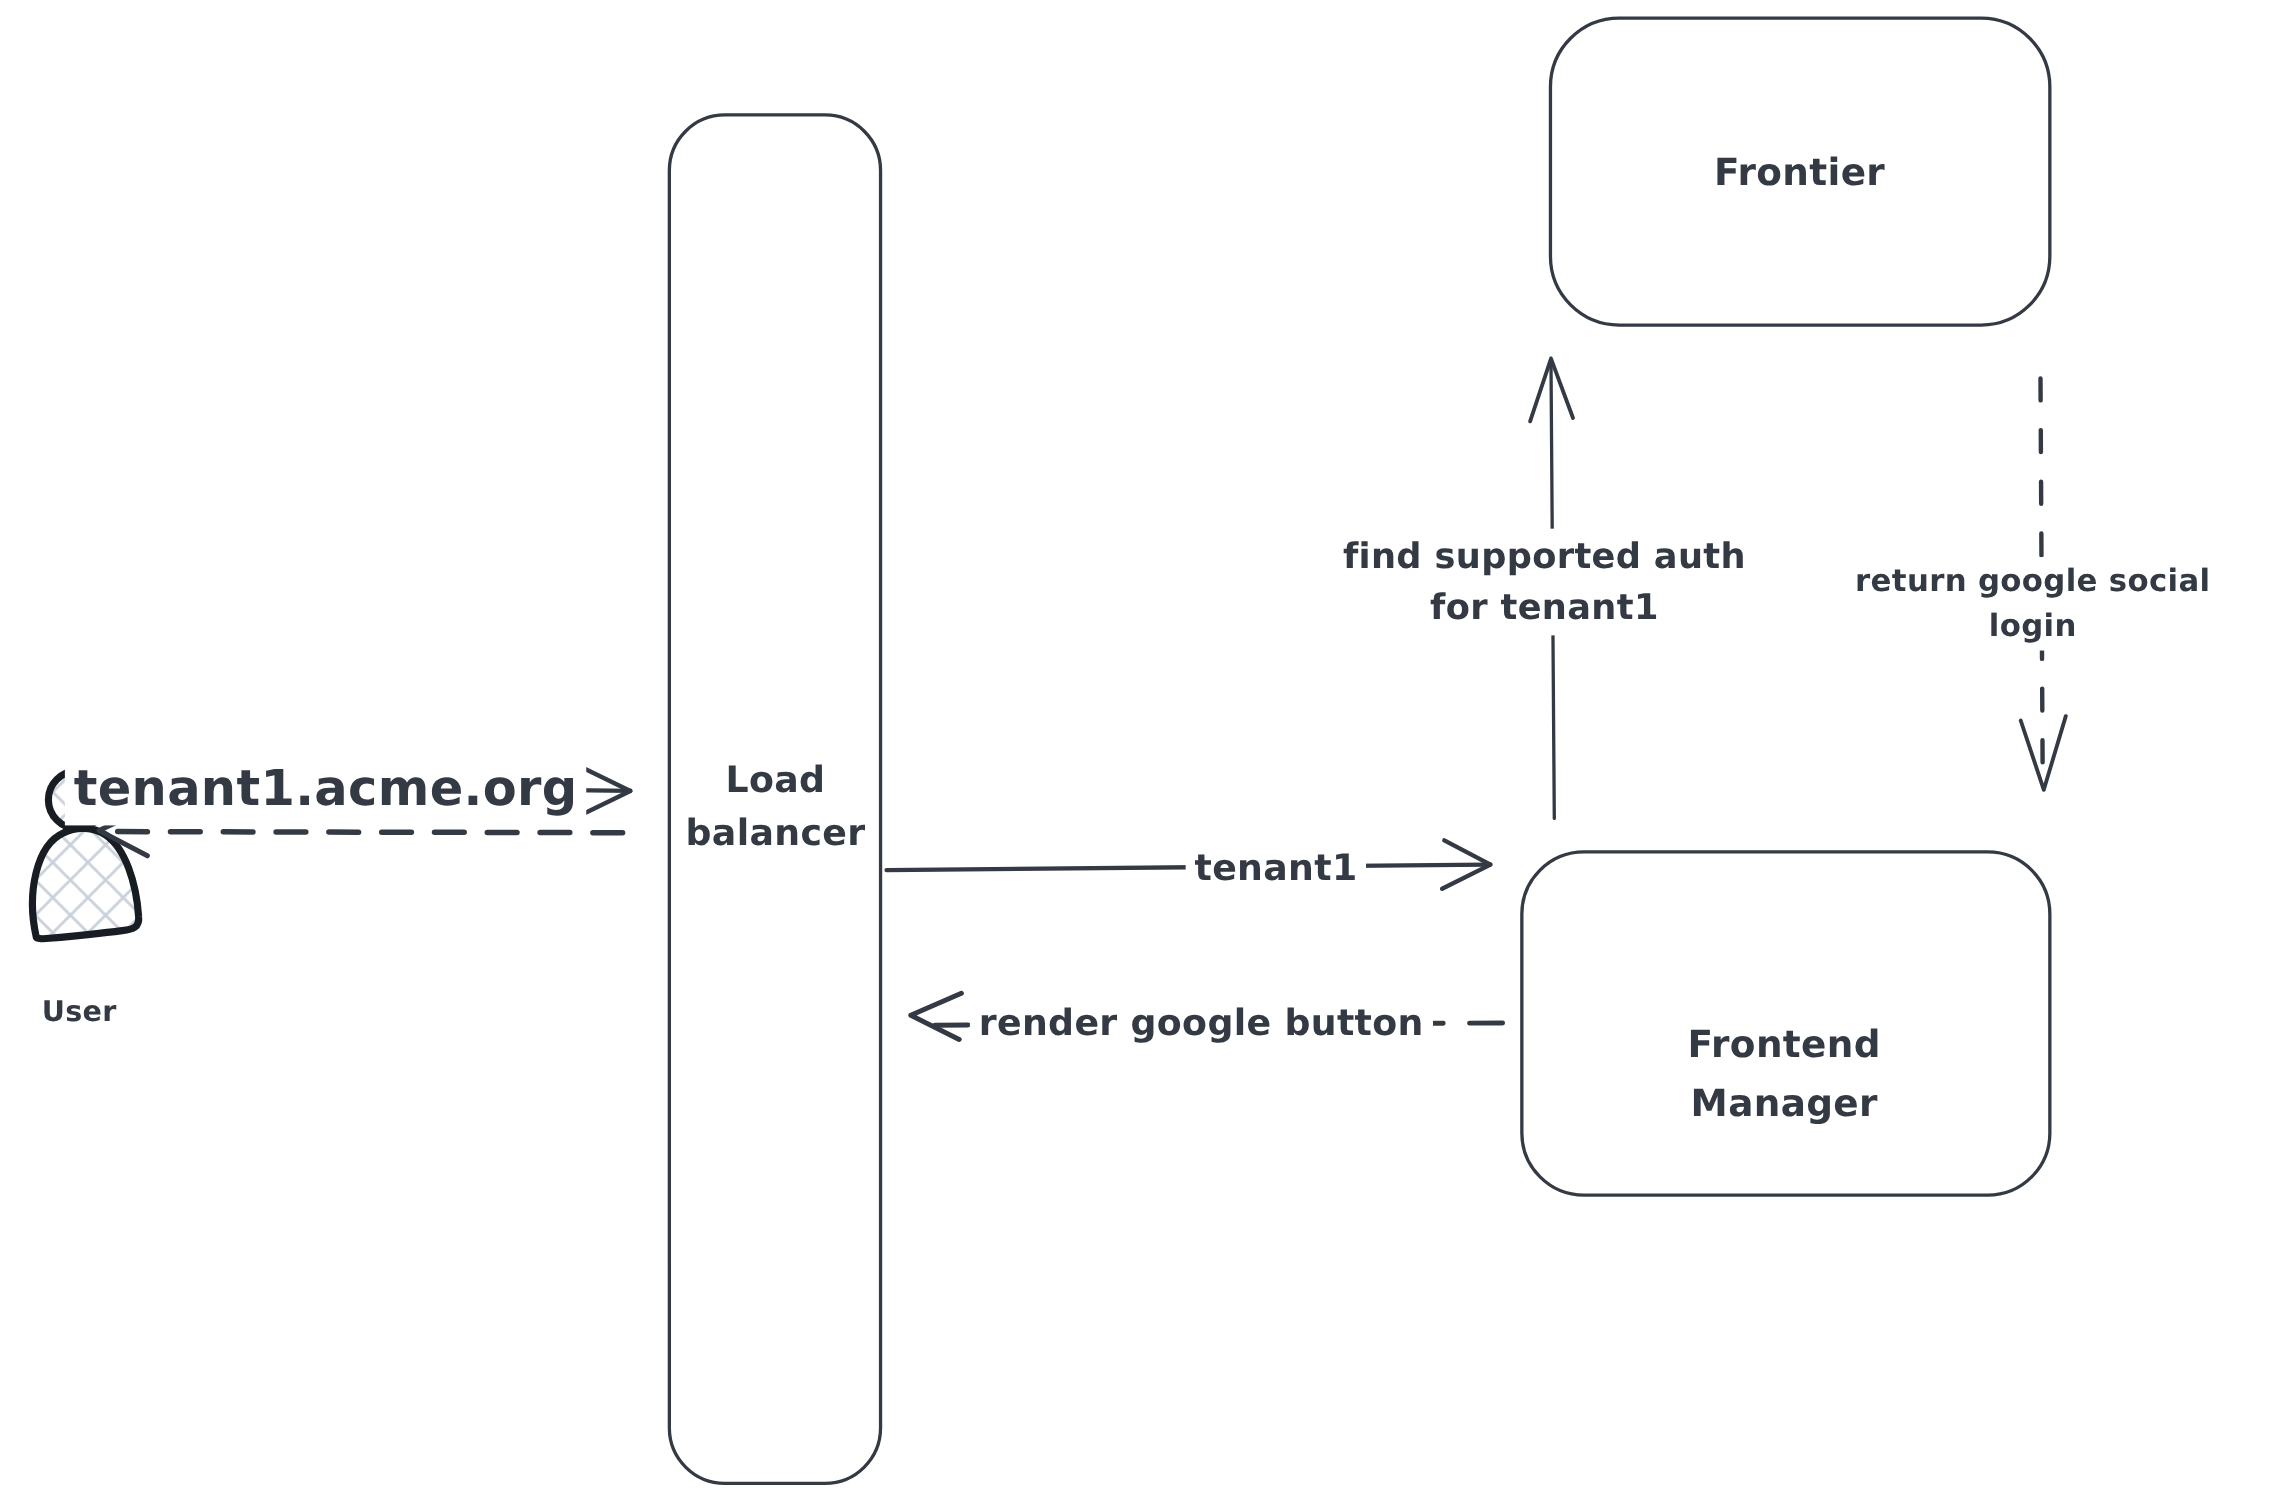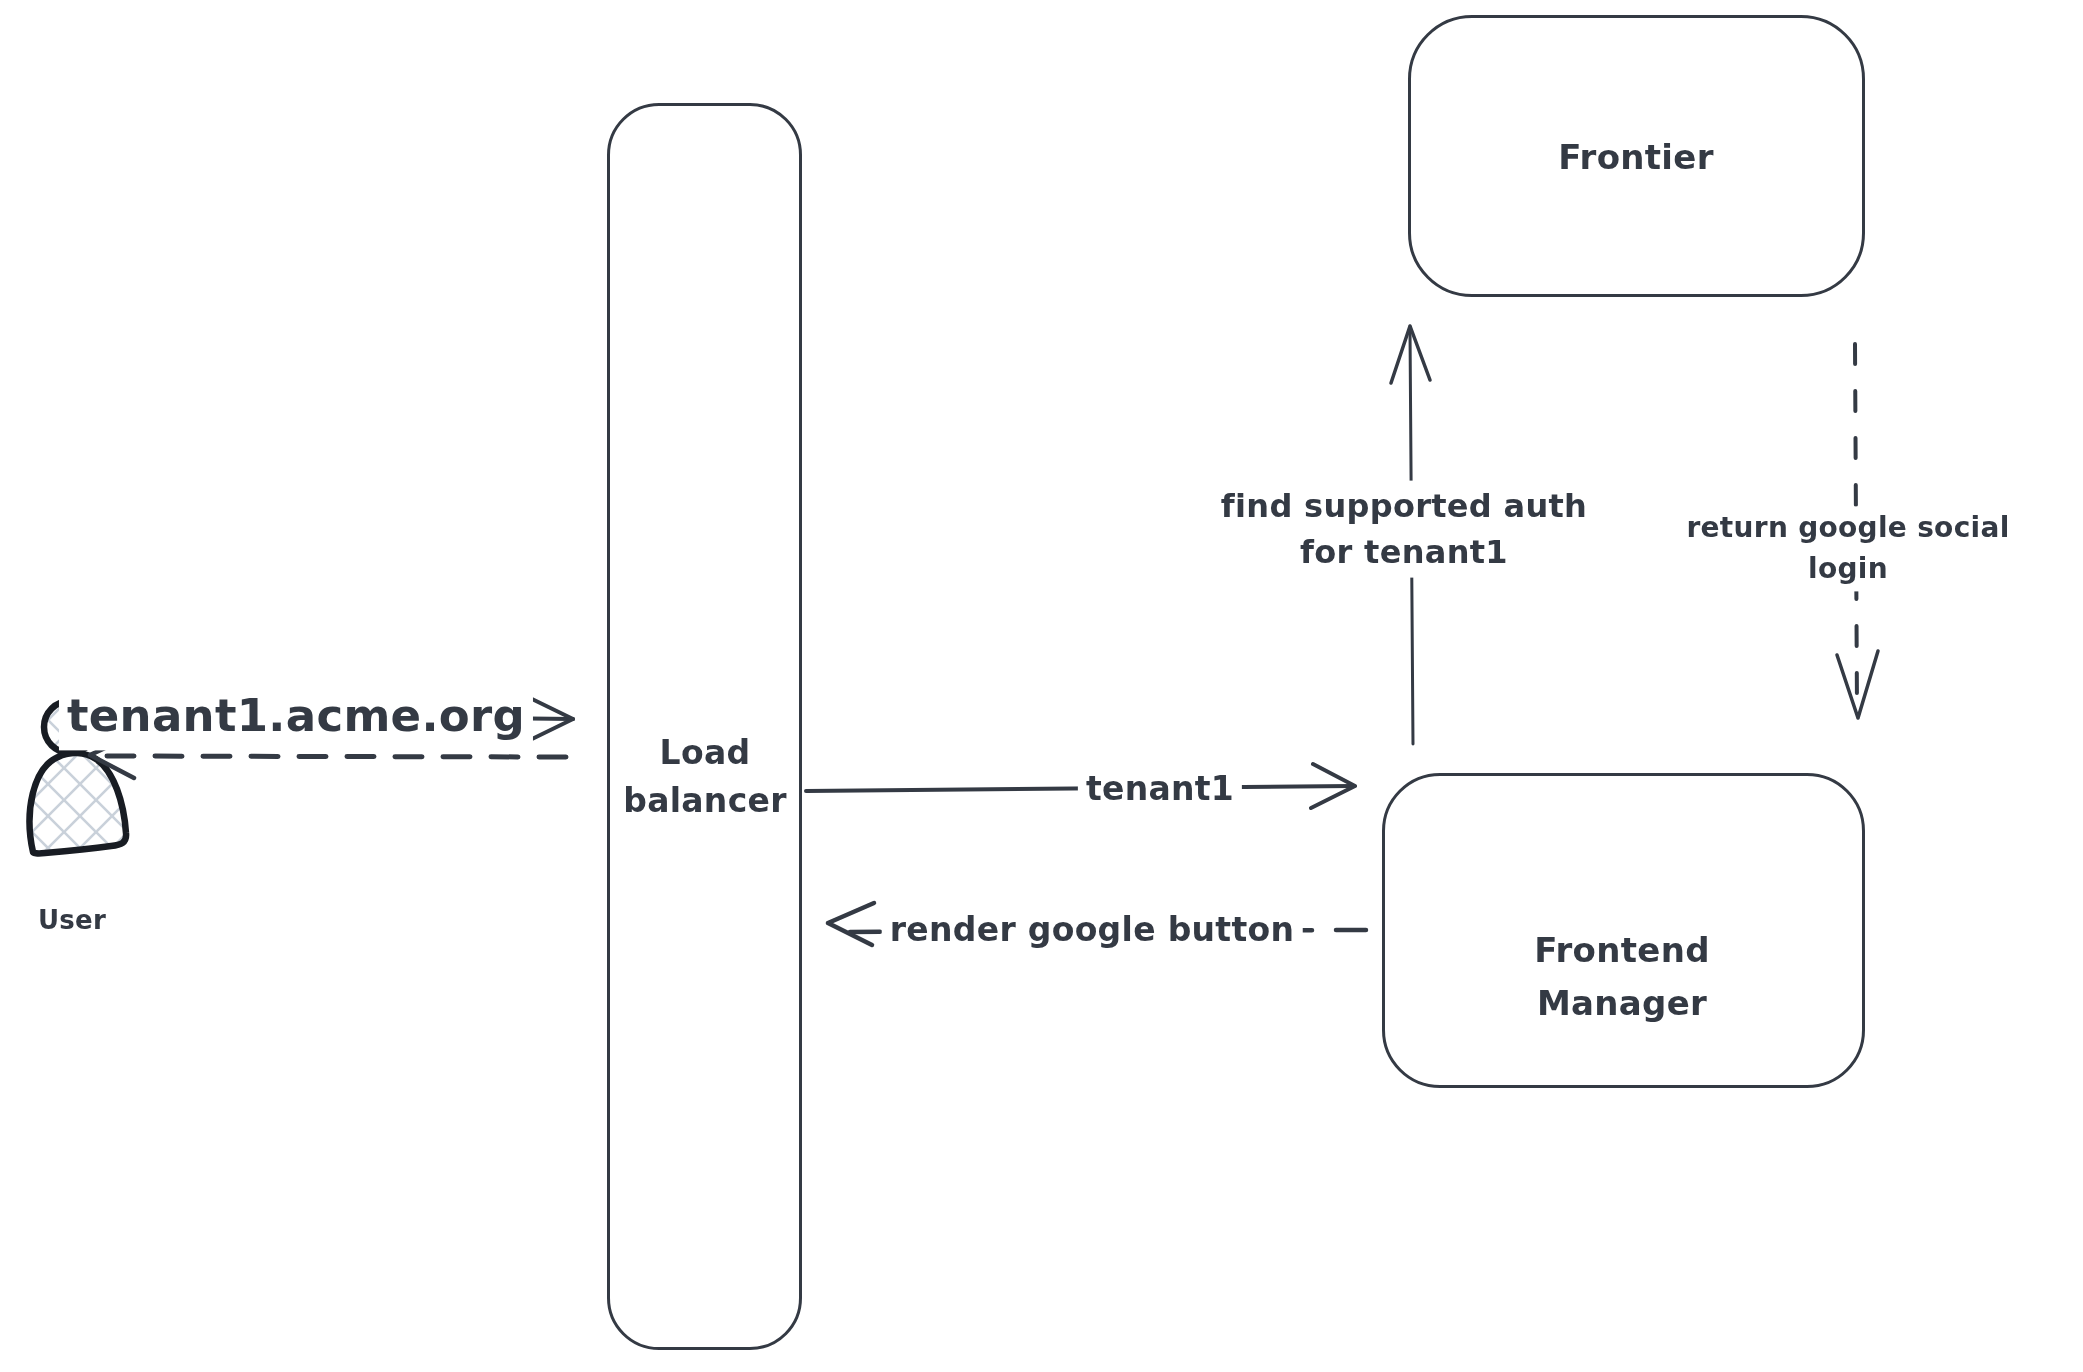--- a/index.html
+++ b/index.html
@@ -40,21 +40,21 @@
     white-space: nowrap;
     text-align: center;
     font-size: 33px;
     letter-spacing: 0.3px;
     line-height: 1.45;
     color: var(--ink);
     font-weight: bold;
   }
   .lbl.on-line { background: var(--background); padding: 2px 8px; }
   .lbl-user          { left: 72px;   top: 921px; font-size: 26px; }
-  .lbl-lb            { left: 705px;  top: 733px; margin-top: 44px; }
+  .lbl-lb            { left: 705px;  top: 733px; }
   .lbl-frontier      { left: 1636px; top: 158px; font-size: 34px; }
   .lbl-fm            { left: 1622px; top: 933px; font-size: 34px; line-height: 1.55; margin-top: 44px; }
   .lbl-acme          { left: 296px;  top: 716px; font-size: 45px; }
   .lbl-tenant1       { left: 1160px; top: 789px; }
   .lbl-render        { left: 1092px; top: 930px; }
   .lbl-find          { left: 1404px; top: 529px; font-size: 32px; }
   .lbl-return        { left: 1848px; top: 529px; font-size: 28px; margin-top: 20px; }
   
   .ink-stroke   { stroke: var(--ink); fill: none; stroke-linecap: round; stroke-linejoin: round; }
   .figure-stroke{ stroke: var(--figure-ink); stroke-linecap: round; stroke-linejoin: round; }

